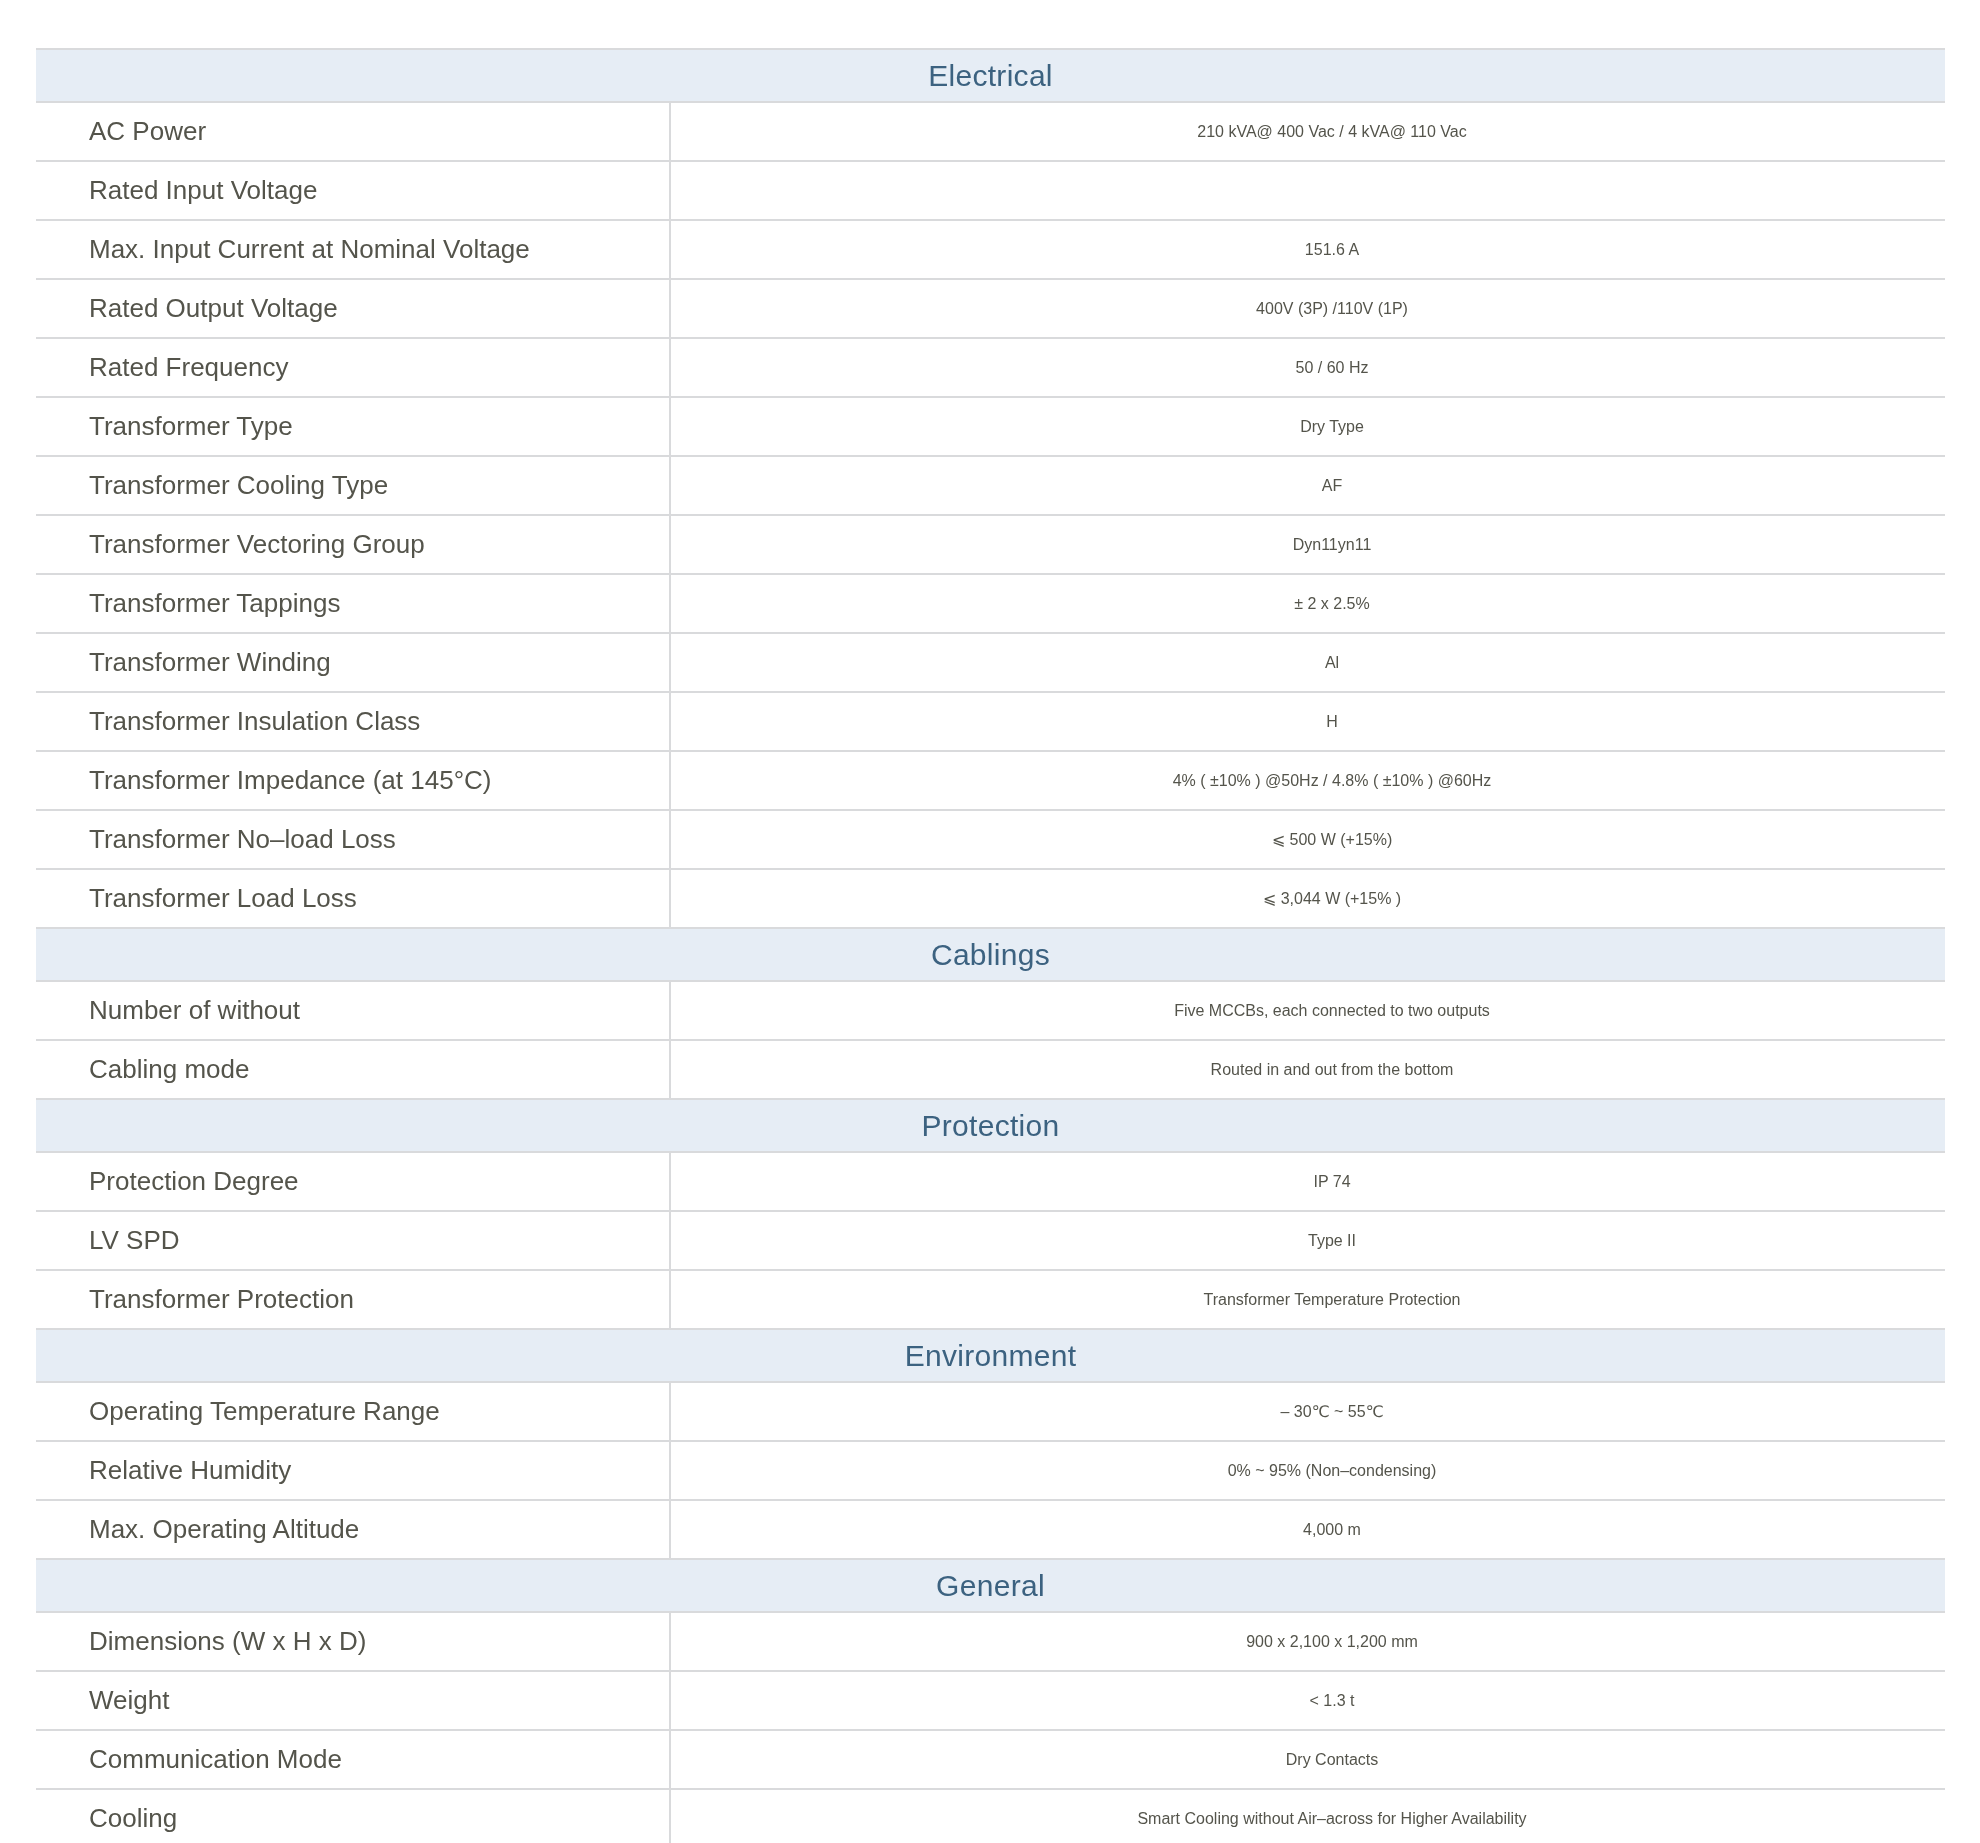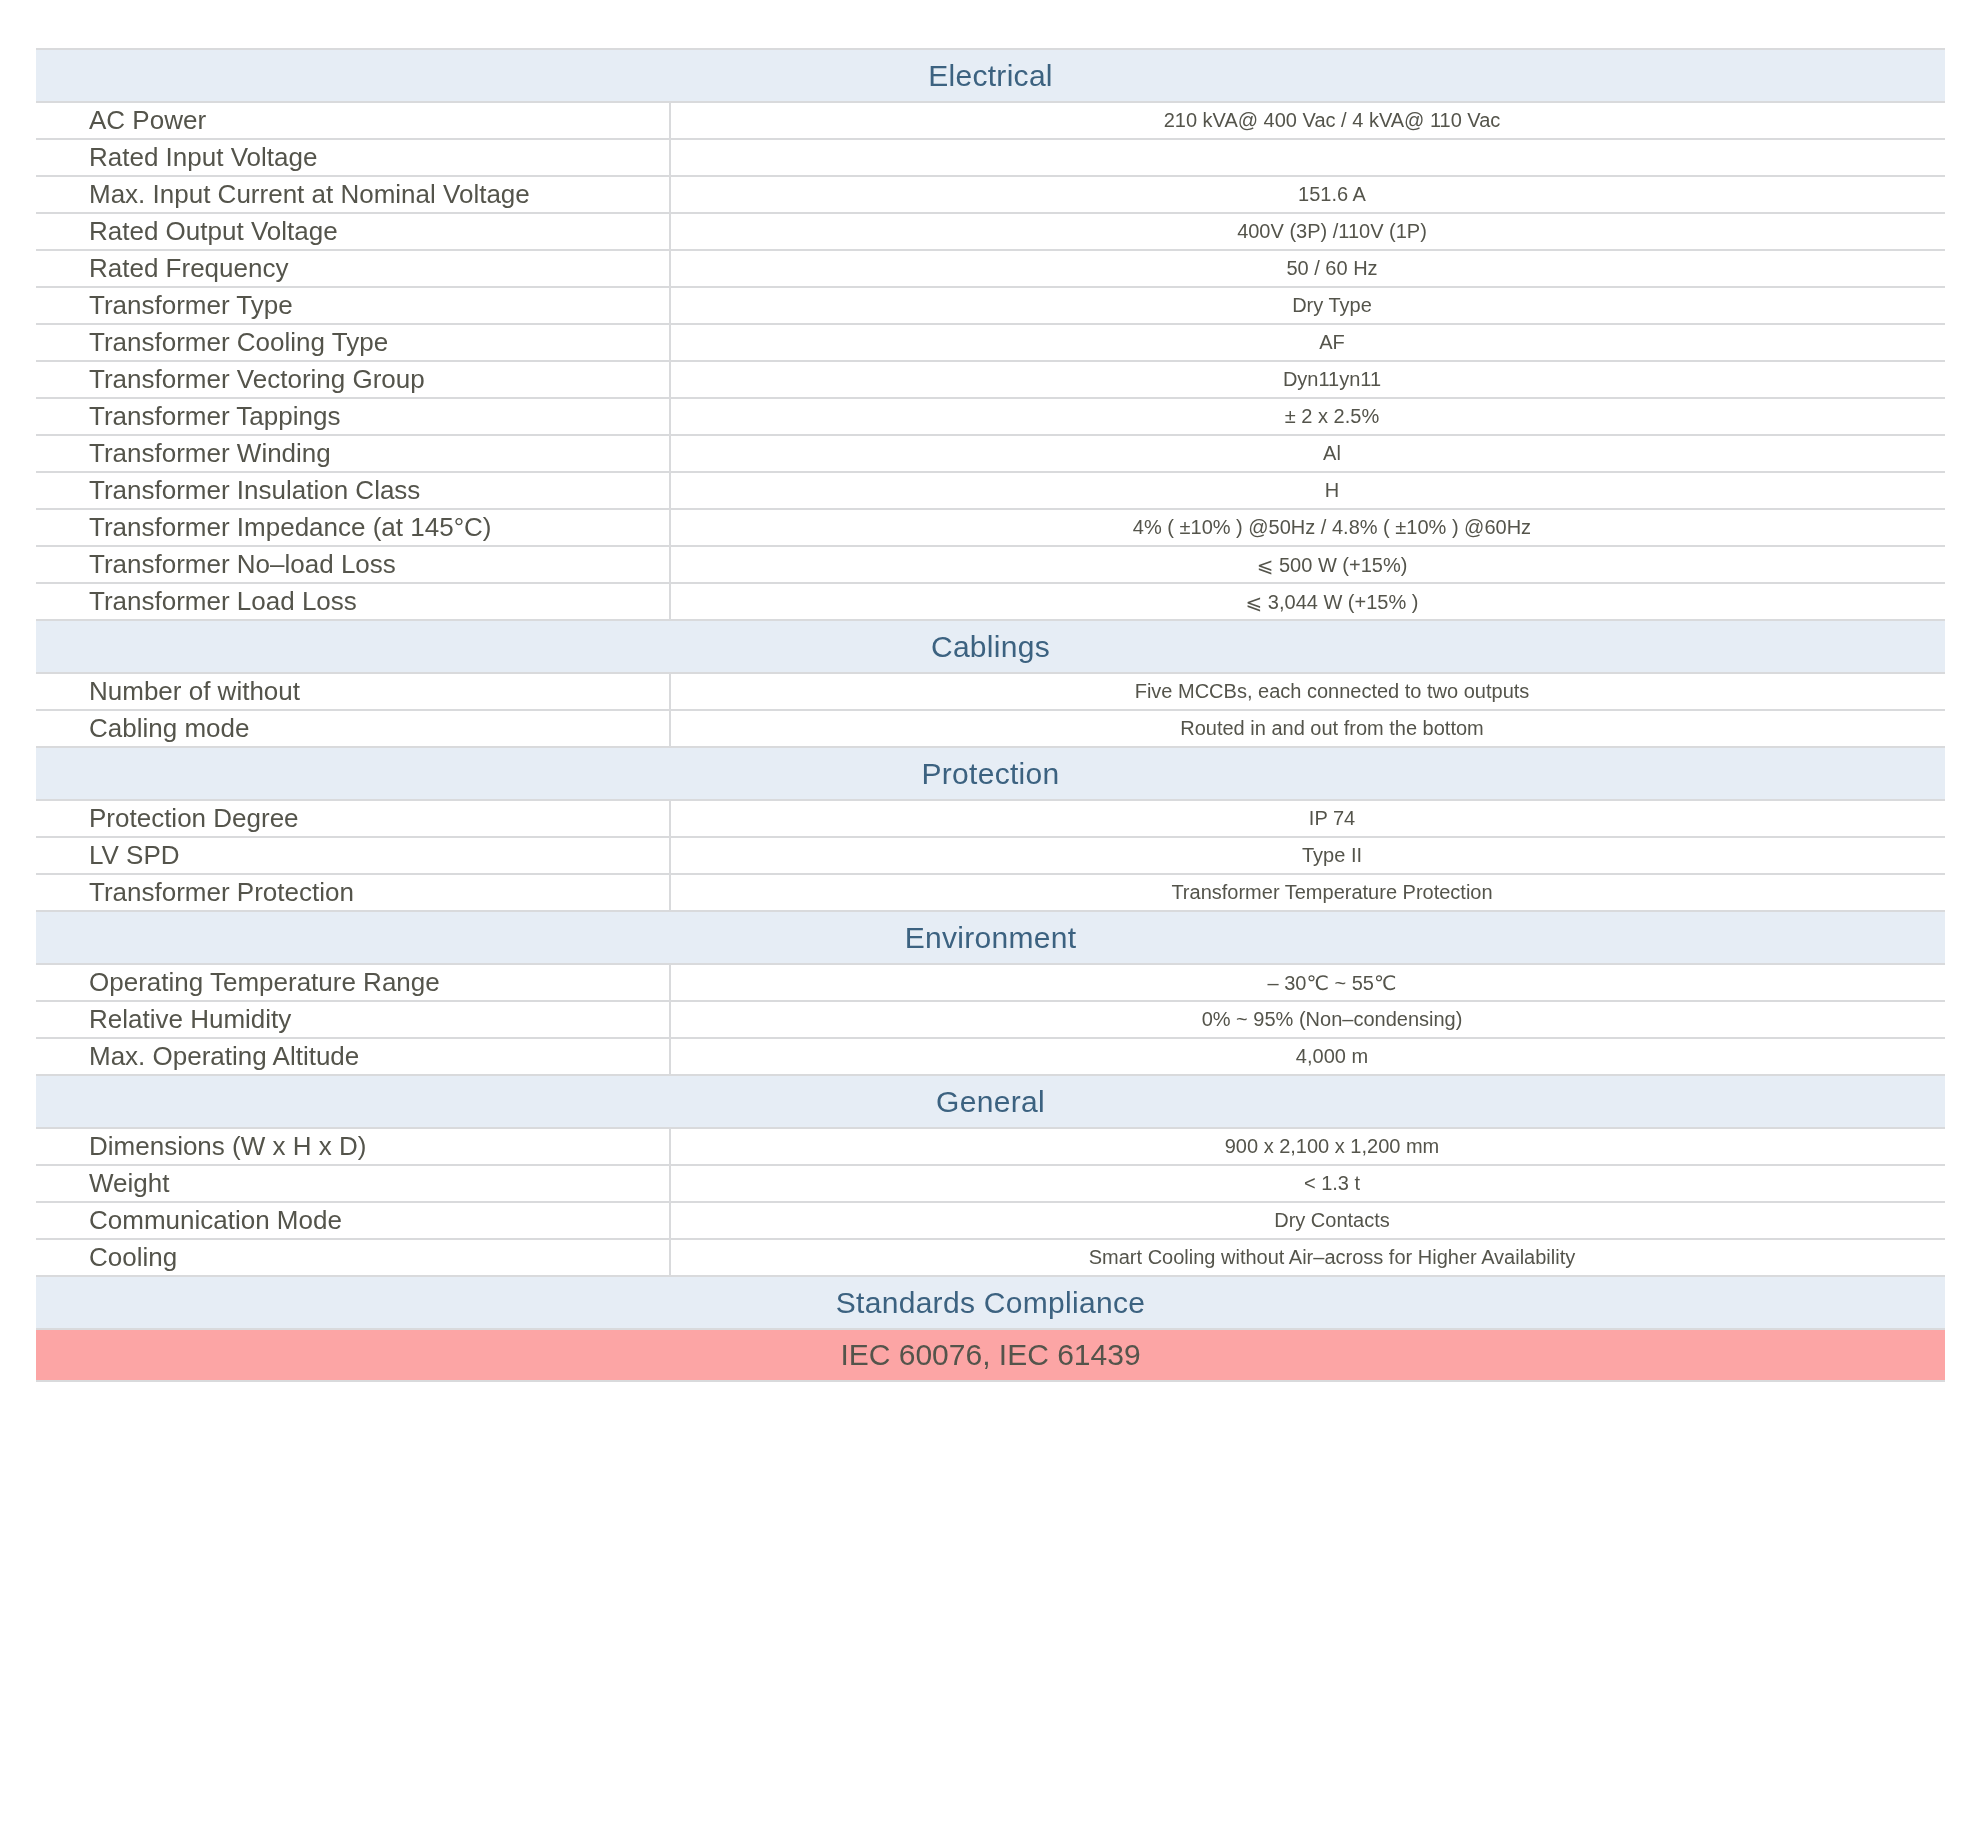--- a/index.html
+++ b/index.html
@@ -36,42 +36,42 @@
     border-bottom: 2px solid var(--line);
     display: flex;
     align-items: center;
     justify-content: center;
     color: var(--header-text);
     font-size: 30px;
     letter-spacing: 0.3px;
   }
   .row {
     display: flex;
-    height: 37px;
+    height: 59px;
     border-bottom: 2px solid var(--line);
     background: #fff;
   }
   .cell-label {
     width: 635px;
     flex: 0 0 635px;
     padding-left: 53px;
     display: flex;
     align-items: center;
     font-size: 26px;
     color: var(--body-text);
     border-right: 2px solid var(--line);
     white-space: nowrap;
     overflow: hidden;
   }
   .cell-value {
     flex: 1 1 auto;
     display: flex;
     align-items: center;
     justify-content: center;
-    font-size: 20px;
+    font-size: 16px;
     color: var(--body-text);
     white-space: nowrap;
     overflow: hidden;
     margin-left: 48px;
   }
   .full-row {
     height: 52px;
     display: flex;
     align-items: center;
     justify-content: center;

